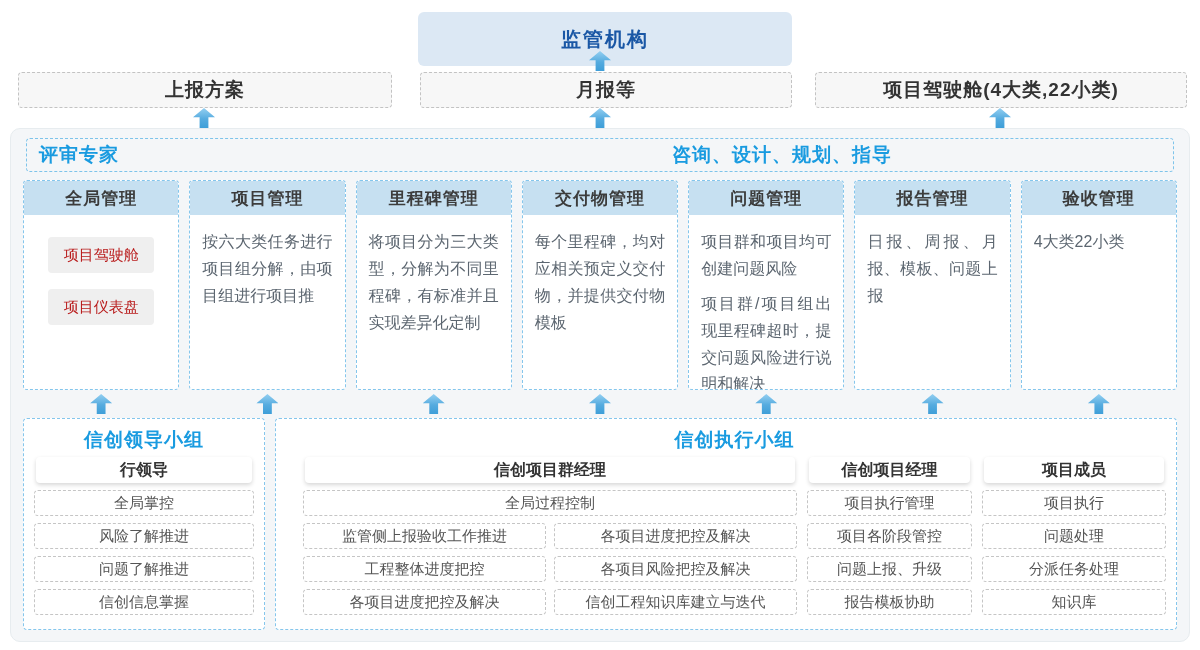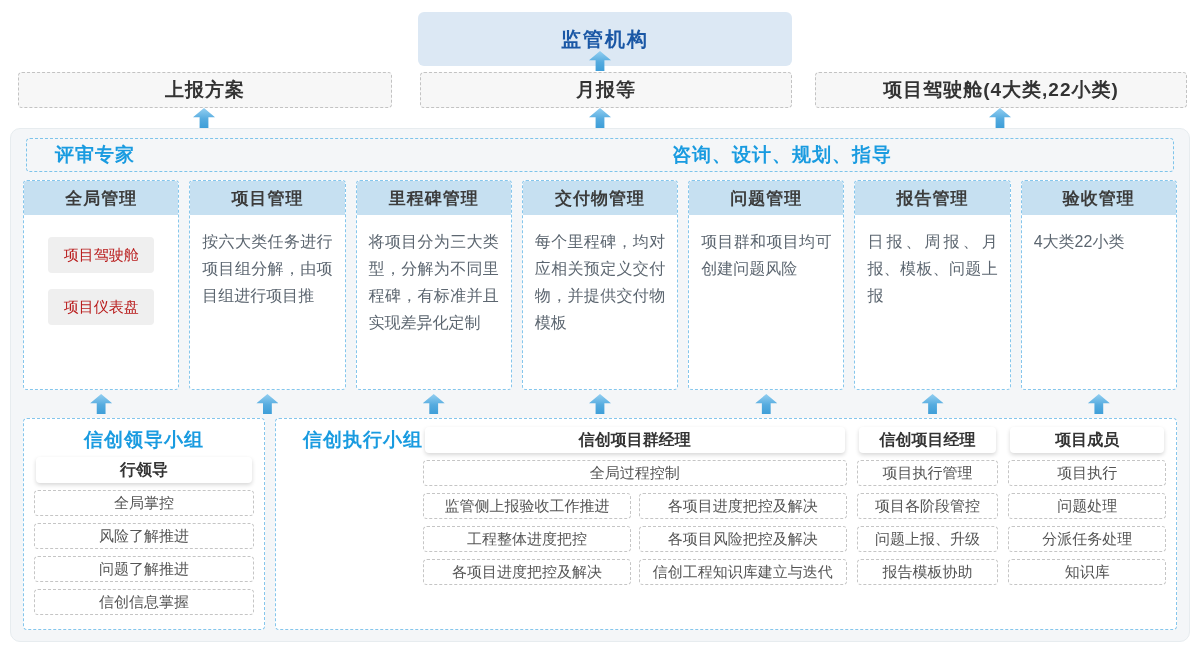--- a/index.html
+++ b/index.html
@@ -43,21 +43,21 @@
     box-sizing:border-box;
   }
   .panel-header{
     position:relative;margin:9px 15px 0;height:34px;
     border:1px dashed #7ec4ea;border-radius:4px;box-sizing:border-box;
   }
   .panel-title{
     position:absolute;top:50%;transform:translateY(-50%);
     font-size:19px;font-weight:bold;color:#199be0;letter-spacing:1px;white-space:nowrap;
   }
-  .panel-title.left{left:28px;}
+  .panel-title.left{left:12px;}
   .panel-title.right{left:755px;transform:translate(-50%,-50%);}
   
   .cols-row{display:flex;gap:10px;margin:8px 12px 0;height:210px;}
   .col{
     flex:1;background:#ffffff;border:1px dashed #85c6ec;border-radius:4px;
     box-sizing:border-box;overflow:hidden;display:flex;flex-direction:column;
   }
   .col-header{
     height:34px;flex:0 0 34px;background:#c6e0f1;
     display:flex;align-items:center;justify-content:center;
@@ -73,21 +73,21 @@
   
   .arrows-row{display:flex;gap:10px;margin:3px 12px 0;height:22px;}
   .arrows-row .cell{flex:1;display:flex;align-items:center;justify-content:center;}
   
   .bottom-row{display:flex;gap:10px;margin:3px 12px 0;height:212px;}
   .group{
     background:#ffffff;border:1px dashed #85c6ec;border-radius:4px;
     box-sizing:border-box;padding:6px 10px 8px;
   }
   .group-leader{flex:0 0 242px;}
-  .group-exec{flex:1;display:flex;flex-direction:row;padding-left:27px;}
+  .group-exec{flex:1;display:flex;flex-direction:column;padding-left:27px;}
   .group-title{
     height:30px;display:flex;align-items:center;justify-content:center;
     font-size:19px;font-weight:bold;color:#199be0;letter-spacing:1px;
   }
   .role-header{
     height:26px;margin:2px 2px 0;background:#ffffff;border-radius:4px;
     box-shadow:0 2px 4px rgba(0,0,0,0.16);
     display:flex;align-items:center;justify-content:center;
     font-size:16px;font-weight:bold;color:#333;
   }
@@ -148,20 +148,21 @@
     <div class="col">
       <div class="col-header">交付物管理</div>
       <div class="col-body">
         <p>每个里程碑，均对应相关预定义交付物，并提供交付物模板</p>
       </div>
     </div>
     <div class="col">
       <div class="col-header">问题管理</div>
       <div class="col-body">
         <p>项目群和项目均可创建问题风险</p>
+        <p>项目群/项目组出现里程碑超时，提交问题风险进行说明和解决</p>
       </div>
     </div>
     <div class="col">
       <div class="col-header">报告管理</div>
       <div class="col-body">
         <p>日报、周报、月报、模板、问题上报</p>
       </div>
     </div>
     <div class="col">
       <div class="col-header">验收管理</div>

